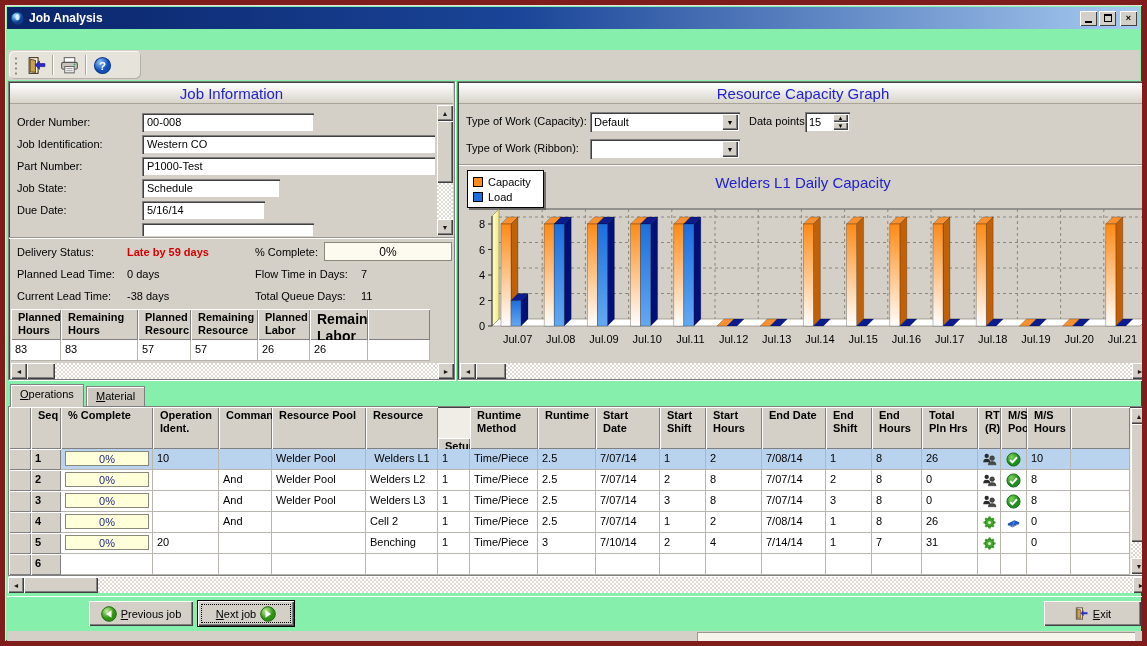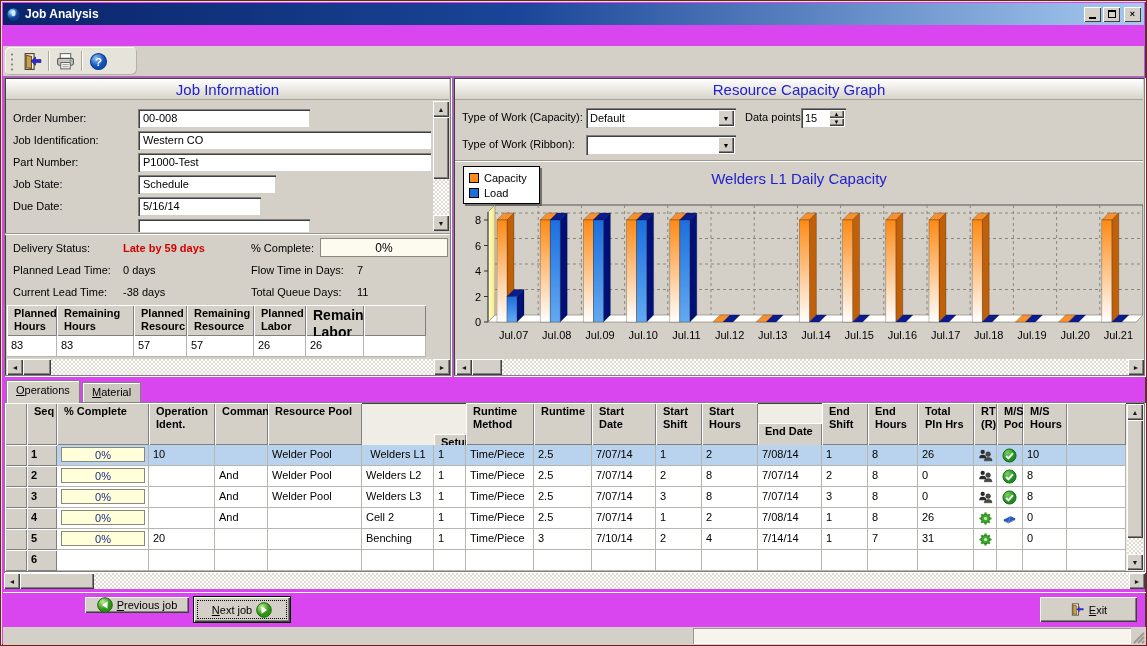--- a/index.html
+++ b/index.html
@@ -1,18 +1,18 @@
 <!DOCTYPE html>
 <html><head>
 <meta charset="utf-8">
 <style>
   html,body{margin:0;padding:0;background:#9A9890;}
   *{box-sizing:border-box;font-family:"Liberation Sans","DejaVu Sans",sans-serif;}
-  #win{position:relative;width:1147px;height:646px;background:#d946ef;
-       border:1px solid #7f1d1d;box-shadow:inset 1px 1px 0 #E8E4DC, inset -1px -1px 0 #404040;
+  #win{position:relative;width:1147px;height:646px;background:#86efac;
+       border:5px solid #7f1d1d;box-shadow:inset 1px 1px 0 #E8E4DC, inset -1px -1px 0 #404040;
        overflow:hidden;font-size:11px;color:#000;}
   
   #titlebar{position:absolute;left:2px;top:2px;right:2px;height:22px;
     background:linear-gradient(90deg,#0A246A 0%,#1A4598 45%,#A6CAF0 100%);
     display:flex;align-items:center;padding:0 3px;color:#fff;}
   #titlebar .title{font-weight:bold;font-size:12px;margin-left:4px;flex:1;}
   .winbtn{width:17px;height:15px;background:#D4D0C8;margin-left:2px;
     box-shadow:inset 1px 1px 0 #fff, inset -1px -1px 0 #404040;
     display:flex;align-items:center;justify-content:center;font-size:9px;color:#000;font-weight:bold;line-height:1;}
   #menubar{position:absolute;left:2px;top:24px;right:2px;height:20px;background:#D4D0C8;
@@ -355,27 +355,28 @@
   <div id="bottom" style="position:absolute;left:3px;top:379px;width:1141px;height:211px;">
     <div class="tab" id="tab-ops" style="left:2px;top:0;z-index:3;height:23px;background:#D4D0C8;"><u>O</u>perations</div>
     <div class="tab" id="tab-mat" style="left:78px;top:2px;z-index:1;height:21px;background:#CCC8BF;"><u>M</u>aterial</div>
     <div id="grid" style="position:absolute;left:0;top:22px;width:1141px;height:170px;background:#EFEDE6;border:1px solid #808080;box-shadow:inset 1px 1px 0 #404040, 1px 1px 0 #fff;z-index:2;overflow:hidden;">
         <div class="gc hdrcell" style="left: 0px; top: 0px; width: 22px; height: 42px;"></div>
         <div class="gh" style="left: 22px; top: 0px; width: 30px; height: 42px; white-space: normal;">Seq</div>
         <div class="gh" style="left: 52px; top: 0px; width: 92px; height: 42px; white-space: normal;">% Complete</div>
         <div class="gh" style="left: 144px; top: 0px; width: 66px; height: 42px; white-space: normal;">Operation Ident.</div>
         <div class="gh" style="left: 210px; top: 0px; width: 53px; height: 42px; white-space: normal;">Command</div>
         <div class="gh" style="left: 263px; top: 0px; width: 94px; height: 42px; white-space: normal;">Resource Pool</div>
+        <div class="gh" style="left: 357px; top: 0px; width: 72px; height: 42px; white-space: normal;">Resource</div>
         <div class="gh" style="left: 429px; top: 0px; width: 32px; height: 42px; white-space: normal; margin-top: 31px;">Setup</div>
         <div class="gh" style="left: 461px; top: 0px; width: 68px; height: 42px; white-space: normal;">Runtime Method</div>
         <div class="gh" style="left: 529px; top: 0px; width: 58px; height: 42px; white-space: normal;">Runtime</div>
         <div class="gh" style="left: 587px; top: 0px; width: 64px; height: 42px; white-space: normal;">Start Date</div>
         <div class="gh" style="left: 651px; top: 0px; width: 46px; height: 42px; white-space: normal;">Start Shift</div>
         <div class="gh" style="left: 697px; top: 0px; width: 56px; height: 42px; white-space: normal;">Start Hours</div>
-        <div class="gh" style="left: 753px; top: 0px; width: 64px; height: 42px; white-space: normal; margin-top: 20px;">End Date</div>
+        <div class="gh" style="left: 753px; top: 0px; width: 64px; height: 42px; white-space: normal;">End Date</div>
         <div class="gh" style="left: 817px; top: 0px; width: 46px; height: 42px; white-space: normal;">End Shift</div>
         <div class="gh" style="left: 863px; top: 0px; width: 50px; height: 42px; white-space: normal;">End Hours</div>
         <div class="gh" style="left: 913px; top: 0px; width: 56px; height: 42px; white-space: normal;">Total Pln Hrs</div>
         <div class="gh" style="left: 969px; top: 0px; width: 23px; height: 42px; white-space: normal;">RT (R)</div>
         <div class="gh" style="left: 992px; top: 0px; width: 26px; height: 42px; white-space: normal;">M/S Pool</div>
         <div class="gh" style="left: 1018px; top: 0px; width: 44px; height: 42px; white-space: normal;">M/S Hours</div>
         <div class="gh" style="left: 1062px; top: 0px; width: 59px; height: 42px;"></div>
         <div class="gc hdrcell" style="left: 0px; top: 42px; width: 22px; height: 21px;"></div>
         <div class="gc hdrcell" style="left: 22px; top: 42px; width: 30px; height: 21px; font-weight: bold;">1</div>
         <div class="gc sel" style="left: 52px; top: 42px; width: 92px; height: 21px;">
@@ -611,21 +612,21 @@
     </div>
 
     <div class="scrltrack" style="left:0px;top:193px;width:1141px;height:16px;">
       <div class="scrlbtn btn3d" style="left:0;top:0;">◄</div>
       <div class="thumb" style="left:16px;top:0;width:74px;height:16px;"></div>
       <div class="scrlbtn btn3d" style="left:1125px;top:0;">►</div>
     </div>
   </div>
 
   <div id="footer" style="position:absolute;left:2px;top:591px;width:1143px;height:34px;border-top:1px solid #fff;">
-    <div class="btn3d" style="position:absolute;left:82px;top:4px;width:104px;height:16px;">
+    <div class="btn3d" style="position:absolute;left:82px;top:4px;width:104px;height:25px;">
       <svg width="16" height="16" viewBox="0 0 16 16" style="margin-right:4px">
         <defs>
             <radialGradient id="pg" cx="35%" cy="30%">
               <stop offset="0%" stop-color="#C2F09A"></stop>
               <stop offset="100%" stop-color="#2E9212"></stop>
             </radialGradient>
           </defs>
         <circle cx="8" cy="8" r="7.3" fill="url(#pg)" stroke="#1C6E08"></circle>
         <polygon points="10.5,4.3 5,8 10.5,11.7" fill="#fff"></polygon>
       </svg>

